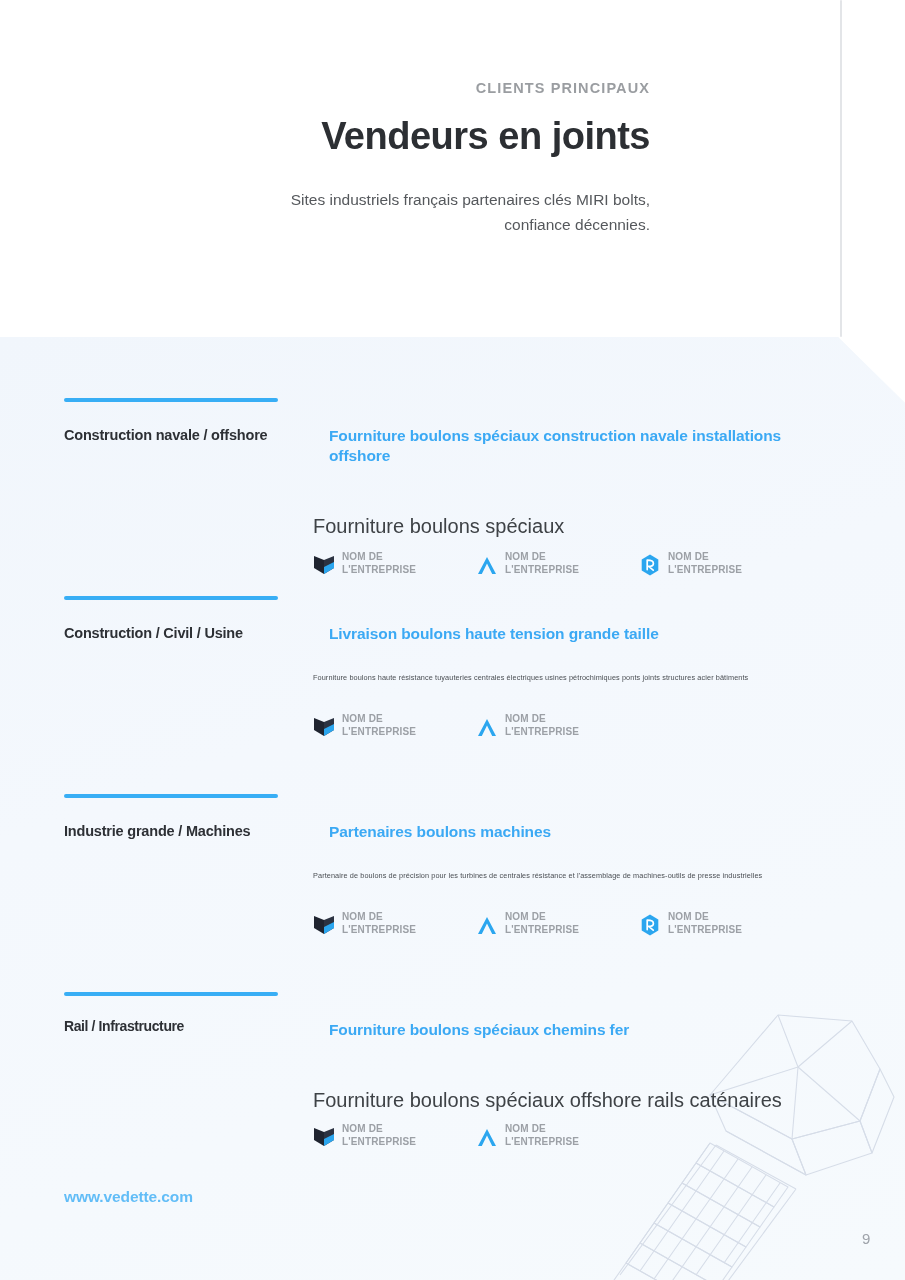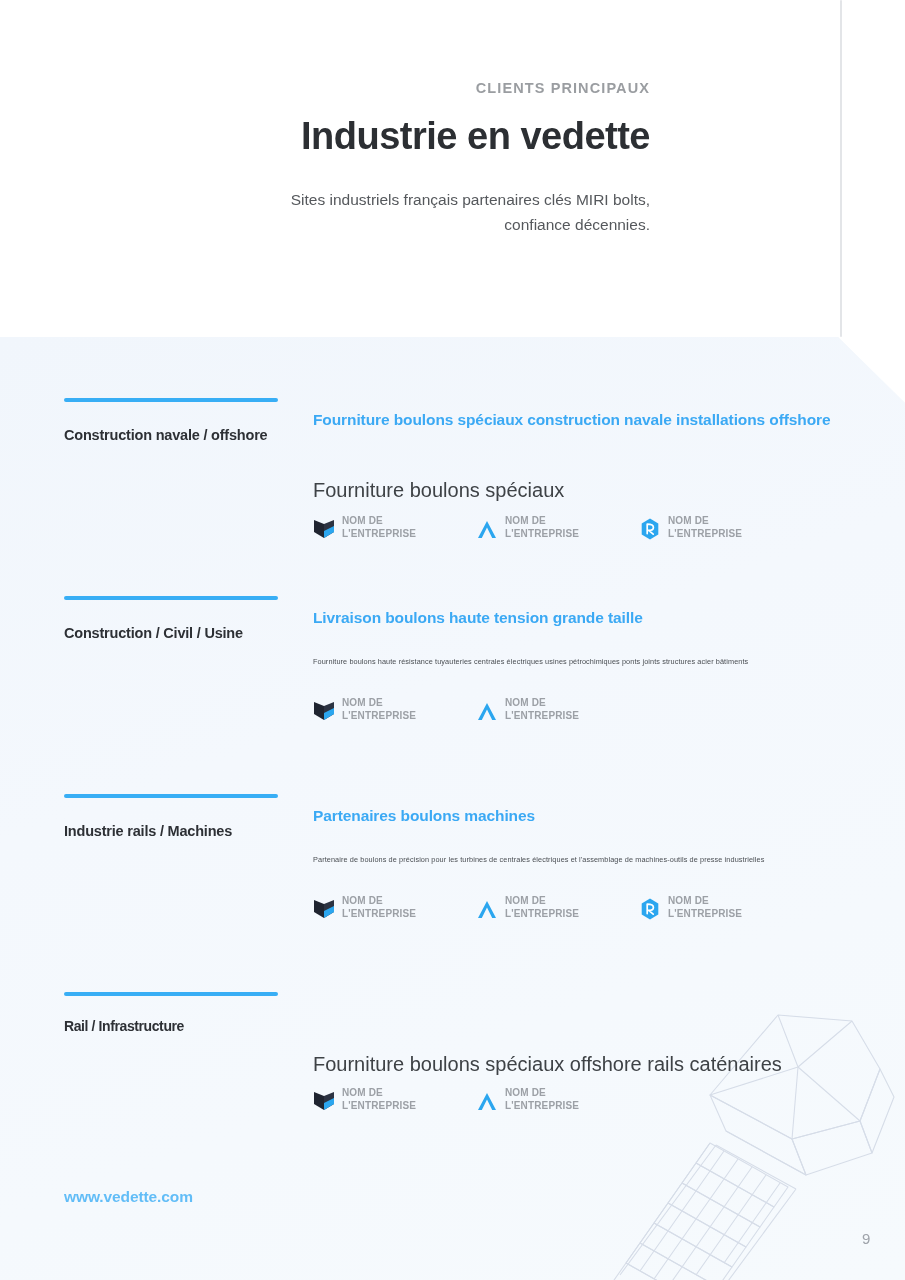--- a/index.html
+++ b/index.html
@@ -62,21 +62,21 @@
   .label-col{position:absolute;left:64px;top:0;width:215px;}
   .accent-bar{width:214px;height:4px;background:#38aef5;border-radius:2px;}
   .label-text{
     margin-top:24px;font-size:14.5px;font-weight:bold;color:#2d3035;
     line-height:1.25;letter-spacing:-0.2px;
   }
   .label-text.big{font-size:14px;margin-top:22px;letter-spacing:-0.4px;}
 
   .content-col{position:absolute;left:313px;top:12px;width:540px;}
   .content-title{
-    font-size:15.5px;font-weight:bold;color:#3ba9f4;margin:0;line-height:1.3;
+    font-size:15.5px;font-weight:bold;color:#3ba9f4;margin:16px;line-height:1.3;
     letter-spacing:-0.1px;
   }
   .content-desc{
     font-size:20px;color:#3e4246;font-weight:400;line-height:1.35;
     margin:47px 0 0 0;
   }
   .content-desc.tiny{font-size:7.3px;color:#4a4e53;margin:29px 0 0 0;letter-spacing:.1px;}
 
   .logo-row{display:flex;margin-top:10px;}
   .logo-item{display:flex;align-items:flex-start;width:163px;}
@@ -103,21 +103,21 @@
 </style>
 </head>
 <body>
 
 <div class="page">
 
   <div class="hero">
     <div class="hero-divider"></div>
     <div class="hero-inner">
       <div class="eyebrow">CLIENTS PRINCIPAUX</div>
-      <div class="hero-title">Industrie en vedette</div>
+      <div class="hero-title">Vendeurs en joints</div>
       <div class="hero-sub">Sites industriels français partenaires clés MIRI bolts, confiance décennies.</div>
     </div>
   </div>
 
   <div class="panel">
     <div class="panel-tint"></div>
   </div>
 
   <svg class="bolt-art" viewBox="0 0 360 300">
     <g fill="none" stroke="#d3dae6" stroke-width="1.1" stroke-linejoin="round">
@@ -222,25 +222,25 @@
             <div class="logo-name">NOM DE L'ENTREPRISE</div>
           </div>
 
         </div>
       </div>
     </div>
 
     <div class="row row-3 r3">
       <div class="label-col">
         <div class="accent-bar"></div>
-        <div class="label-text">Industrie rails / Machines</div>
+        <div class="label-text">Industrie grande / Machines</div>
       </div>
       <div class="content-col">
         <div class="content-title">Partenaires boulons machines</div>
-        <div class="content-desc tiny">Partenaire de boulons de précision pour les turbines de centrales électriques et l'assemblage de machines-outils de presse industrielles</div>
+        <div class="content-desc tiny">Partenaire de boulons de précision pour les turbines de centrales résistance et l'assemblage de machines-outils de presse industrielles</div>
         <div class="logo-row">
 
           <div class="logo-item">
             <svg class="logo-mark" viewBox="0 0 22 24">
               <path d="M1 3 L11 7 L11 21 L1 15 Z" fill="#1f2430"></path>
               <path d="M21 3 L11 7 L11 21 L21 15 Z" fill="#2c3342"></path>
               <path d="M21 9 L11 14 L11 21 L21 15 Z" fill="#2ba6ef"></path>
             </svg>
             <div class="logo-name">NOM DE L'ENTREPRISE</div>
           </div>
@@ -263,20 +263,21 @@
         </div>
       </div>
     </div>
 
     <div class="row row-4 r4">
       <div class="label-col">
         <div class="accent-bar"></div>
         <div class="label-text big">Rail / Infrastructure</div>
       </div>
       <div class="content-col">
+        <div class="content-title">Fourniture boulons spéciaux chemins fer</div>
         <div class="content-desc">Fourniture boulons spéciaux offshore rails caténaires</div>
         <div class="logo-row">
 
           <div class="logo-item">
             <svg class="logo-mark" viewBox="0 0 22 24">
               <path d="M1 3 L11 7 L11 21 L1 15 Z" fill="#1f2430"></path>
               <path d="M21 3 L11 7 L11 21 L21 15 Z" fill="#2c3342"></path>
               <path d="M21 9 L11 14 L11 21 L21 15 Z" fill="#2ba6ef"></path>
             </svg>
             <div class="logo-name">NOM DE L'ENTREPRISE</div>

